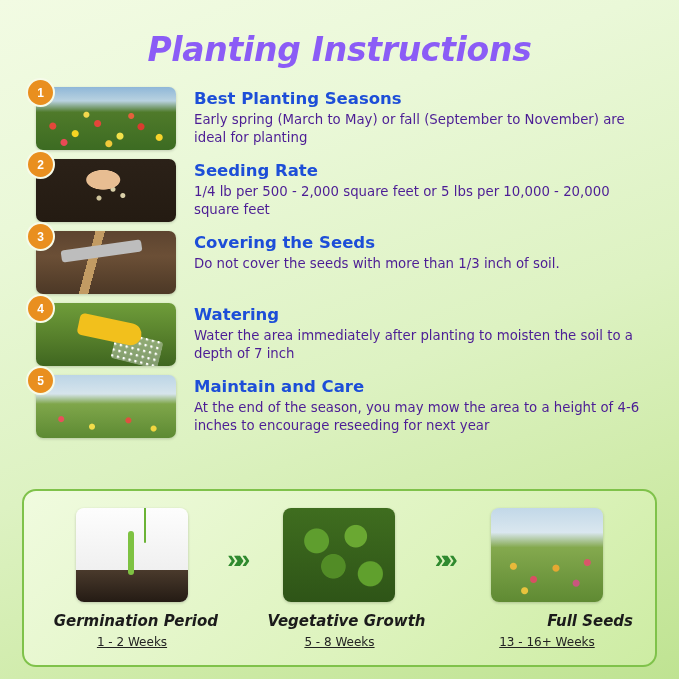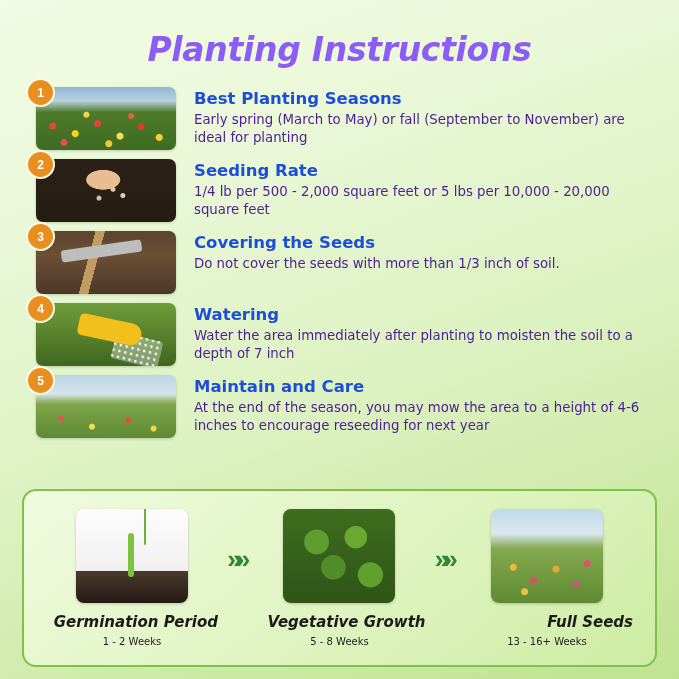--- a/index.html
+++ b/index.html
@@ -135,23 +135,24 @@
     font-size: 15px;
     font-weight: bold;
     font-style: italic;
     color: #1b1b1b;
     margin-bottom: 5px;
     font-family: "DejaVu Sans", sans-serif;
     text-align: right;
   }
 
   .tl-time {
-    font-size: 10px;
+    font-size: 12px;
     color: #232323;
     font-family: "DejaVu Sans", sans-serif;
+    text-decoration: underline;
   }
 
   .arrows {
     color: #2f8a2f;
     font-size: 26px;
     font-weight: bold;
     letter-spacing: -6px;
     line-height: 1;
     padding-bottom: 38px;
     user-select: none;

